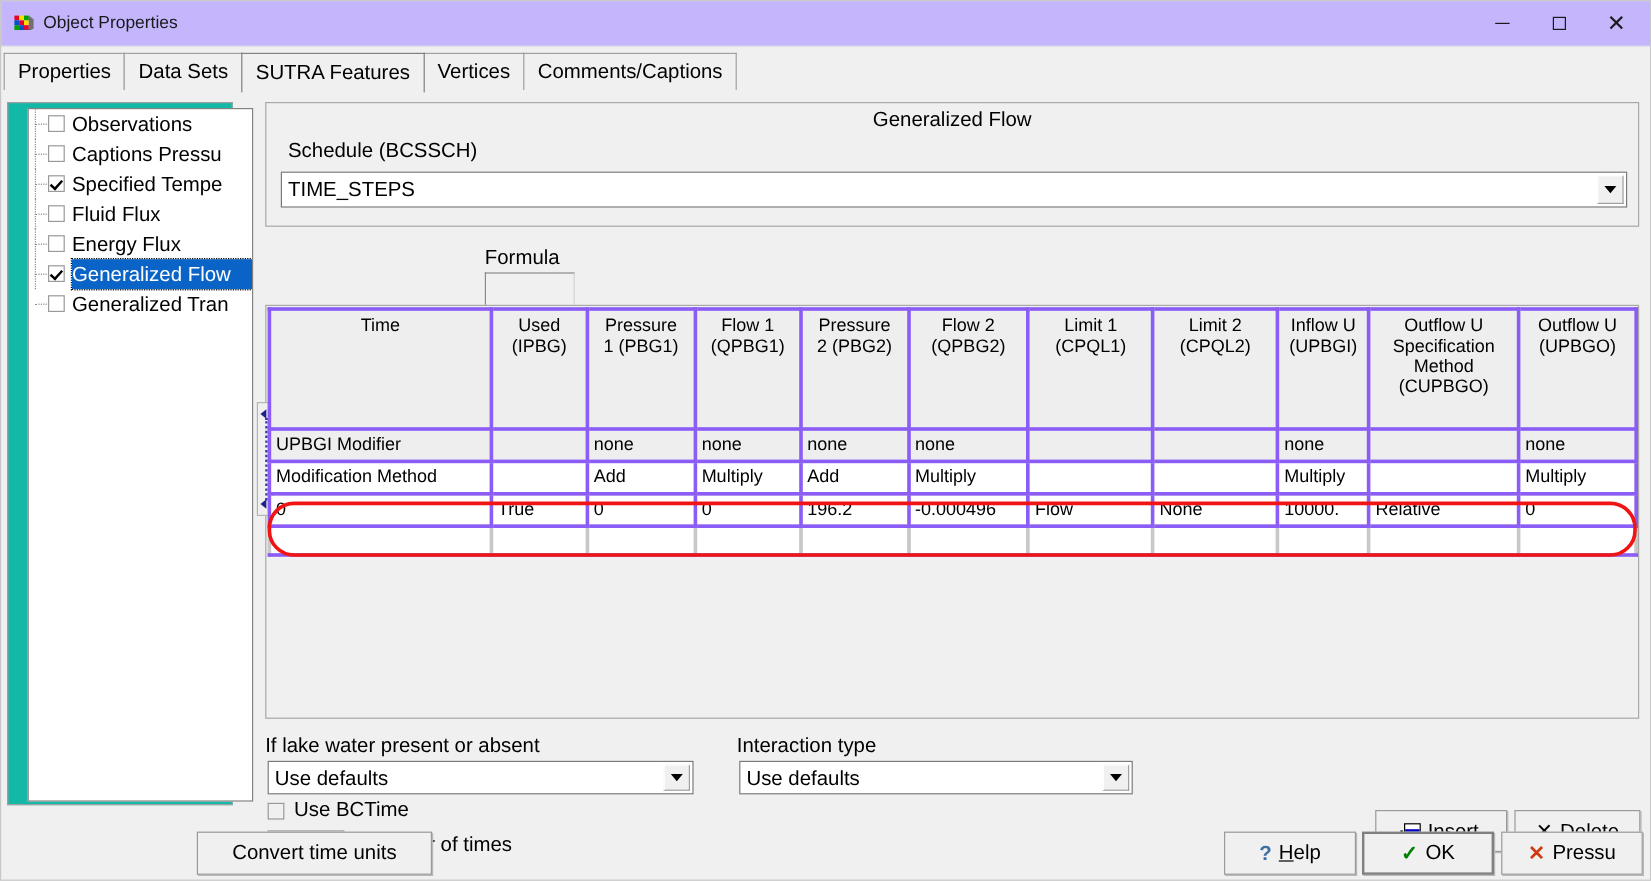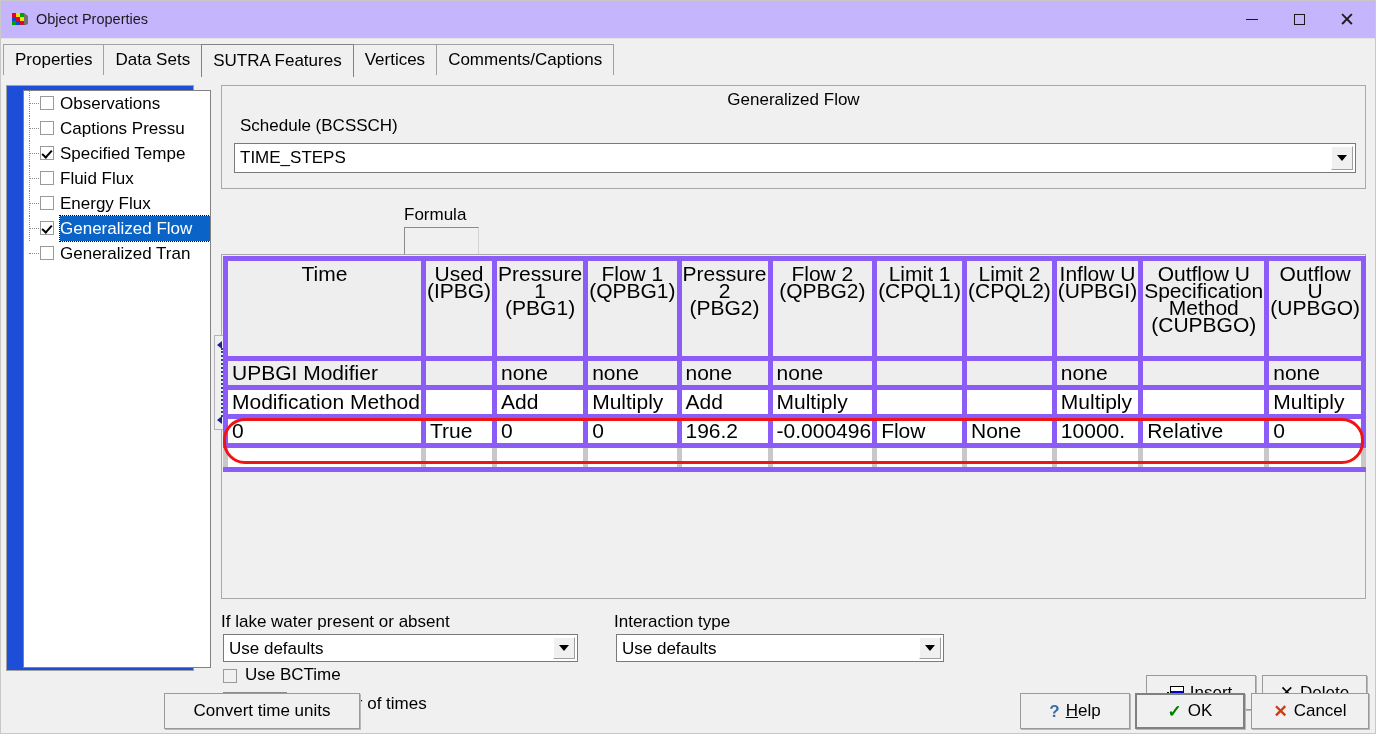--- a/index.html
+++ b/index.html
@@ -26,21 +26,21 @@
   .glyph-max{display:block;width:11px;height:11px;border:1px solid #1a1a1a;box-sizing:border-box;}
 
   
   .tabstrip{position:absolute;left:2px;top:43px;height:33px;}
   .tab{position:relative;float:left;height:31px;line-height:30px;padding:0 11px;
        background:#f0f0f0;border:1px solid #a0a0a0;border-bottom:none;margin-right:-1px;
        font-size:17px;color:#000;box-sizing:border-box;white-space:nowrap;}
   .tab.active{background:#f0f0f0;height:33px;line-height:32px;z-index:5;border-color:#828282;text-align:center;}
 
   
-  .treepanel{position:absolute;left:5px;top:84px;width:188px;height:586px;background:#1d4ed8;border:1px solid #a0a0a0;box-sizing:border-box;}
+  .treepanel{position:absolute;left:5px;top:84px;width:188px;height:586px;background:#14b8a6;border:1px solid #a0a0a0;box-sizing:border-box;}
   .treebox{position:absolute;left:16px;top:4px;width:188px;height:578px;background:#ffffff;border:1px solid #828282;box-sizing:border-box;overflow:hidden;}
   .tnode{position:relative;height:25px;line-height:25px;padding-left:22px;font-size:17px;white-space:nowrap;}
   .tnode .dash{position:absolute;left:5px;top:12px;width:10px;height:0;border-top:1px dotted #8a8a8a;}
   .tnode .vline{position:absolute;left:5px;top:0;width:0;height:25px;border-left:1px dotted #8a8a8a;}
   .cb{position:absolute;left:16px;top:5px;width:14px;height:14px;background:#fff;border:1px solid #9a9a9a;box-sizing:border-box;}
   .cb.checked::after{content:"";position:absolute;left:3px;top:1px;width:4px;height:8px;border:solid #000;border-width:0 2px 2px 0;transform:rotate(42deg);}
   .tlabel{position:absolute;left:36px;top:0;line-height:25px;}
   .tnode.sel .tlabel{background:#0a64c8;color:#fff;outline:1px dotted #000;padding-right:60px;}
 
   
@@ -60,21 +60,21 @@
   
   .splitter{position:absolute;left:-8px;top:80px;width:14px;height:95px;background:#f0f0f0;border:1px solid #b4b4b4;box-sizing:border-box;}
   .splitter .dots{position:absolute;left:6px;top:12px;bottom:12px;width:0;border-left:2px dotted #3a3aa0;}
   .sp-arrow{position:absolute;left:2px;width:0;height:0;border-top:4px solid transparent;border-bottom:4px solid transparent;border-right:5px solid #20208c;}
   .sp-arrow.top{top:5px;}
   .sp-arrow.bot{bottom:5px;}
 
   
   .gridwrap{position:absolute;left:5px;top:169px;width:1145px;height:345px;background:#f0f0f0;border:1px solid #a8a8a8;box-sizing:border-box;}
   table.grid{border-collapse:collapse;table-layout:fixed;position:absolute;left:1px;top:1px;}
-  table.grid td,table.grid th{border:5px solid #8b5cf6;font-size:21px;font-weight:normal;box-sizing:border-box;overflow:hidden;}
+  table.grid td,table.grid th{border:3px solid #8b5cf6;font-size:15px;font-weight:normal;box-sizing:border-box;overflow:hidden;}
   table.grid th{background:#eeeeee;text-align:center;vertical-align:top;padding-top:4px;height:100px;line-height:17px;}
   table.grid td{background:#ffffff;text-align:left;padding-left:4px;height:24px;line-height:22px;white-space:nowrap;}
   tr.rowlabel td{background:#eeeeee;}
   td.pest{background:#00ffff;}
   td.blank{background:#eeeeee;}
   tr.filler td{height:24px;background:#ffffff;border-left-color:#c8c8c8;border-right-color:#c8c8c8;}
   .highlight{position:absolute;left:1px;top:163px;width:1141px;height:46px;border:3px solid #f01414;border-radius:22px;box-sizing:border-box;pointer-events:none;}
 
   
   .lbl{position:absolute;font-size:17px;white-space:nowrap;}
@@ -372,16 +372,16 @@
   <div class="btn" id="help-btn">
     <span class="ic q-blue">?</span>
     <span><span class="u">H</span><span id="help-rest">elp</span></span>
   </div>
   <div class="btn" id="ok-btn">
     <span class="ic check-green">✓</span>
     <span>OK</span>
   </div>
   <div class="btn" id="cancel-btn">
     <span class="ic x-red">✕</span>
-    <span>Cancel</span>
+    <span>Pressu</span>
   </div>
 
 </div>
 
 </body></html>

